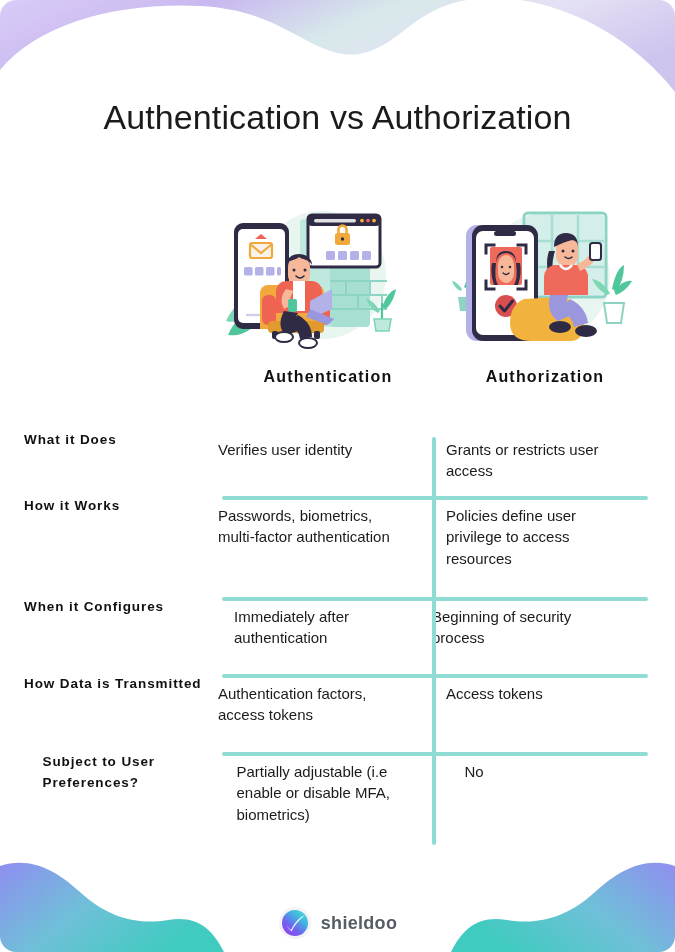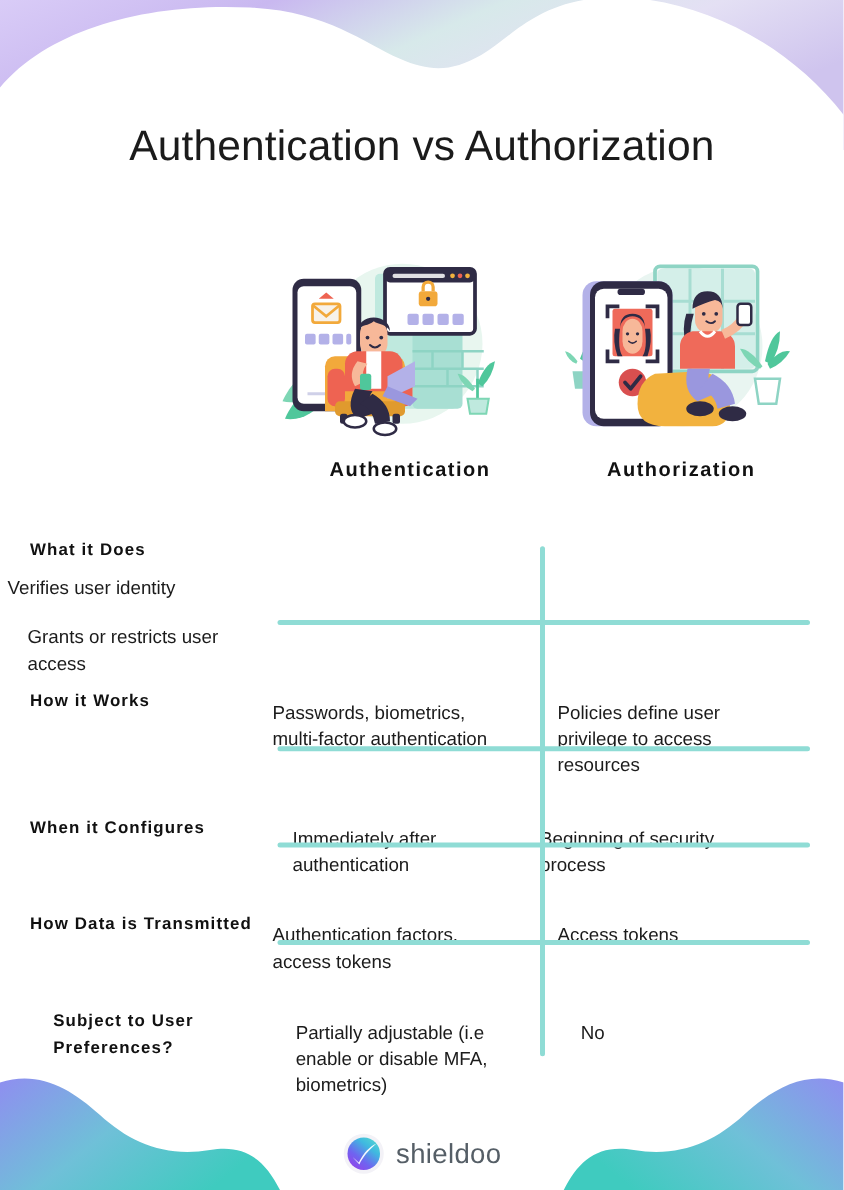--- a/index.html
+++ b/index.html
@@ -9,20 +9,21 @@
   }
   body {
     font-family: "Liberation Sans", sans-serif;
   }
   #page {
     position: relative;
     width: 675px;
     height: 952px;
     overflow: hidden;
     background: #ffffff;
+    border-radius: 16px;
   }
 
   
   .deco-top {
     position: absolute;
     top: 0; left: 0;
     width: 675px;
     height: 120px;
     z-index: 0;
   }
@@ -147,24 +148,24 @@
     width: 675px;
     height: 40px;
     display: flex;
     align-items: center;
     justify-content: center;
     z-index: 5;
   }
   .logo-mark { display: block; }
   .logo-word {
     margin-left: 9px;
-    font-size: 22px;
+    font-size: 18px;
     color: #555e66;
     letter-spacing: 0.3px;
-    font-weight: 400;
+    font-weight: 700;
   }
 </style>
 </head>
 <body>
 
 <div id="page">
 
   <svg class="deco-top" viewBox="0 0 675 120" preserveAspectRatio="none">
     <defs>
       <linearGradient id="gTop" x1="0" y1="0" x2="1" y2="0.4">
@@ -336,21 +337,21 @@
 
   <div class="col-heads">
     <div class="col-head col-head-auth">Authentication</div>
     <div class="col-head col-head-autz">Authorization</div>
   </div>
 
   <div class="table">
 
     <div class="vline" style="top:7px;height:408px;"></div>
 
-    <div class="trow" style="min-height:66px;flex-direction:column;">
+    <div class="trow" style="min-height:66px;">
       <div class="label-cell">What it Does</div>
       <div class="cell cell-a">Verifies user identity</div>
       <div class="cell cell-b">Grants or restricts user access</div>
     </div>
     <div class="hline" style="top:66px;"></div>
 
     <div class="trow" style="min-height:101px;">
       <div class="label-cell">How it Works</div>
       <div class="cell cell-a">Passwords, biometrics, multi-factor authentication</div>
       <div class="cell cell-b">Policies define user privilege to access resources</div>

